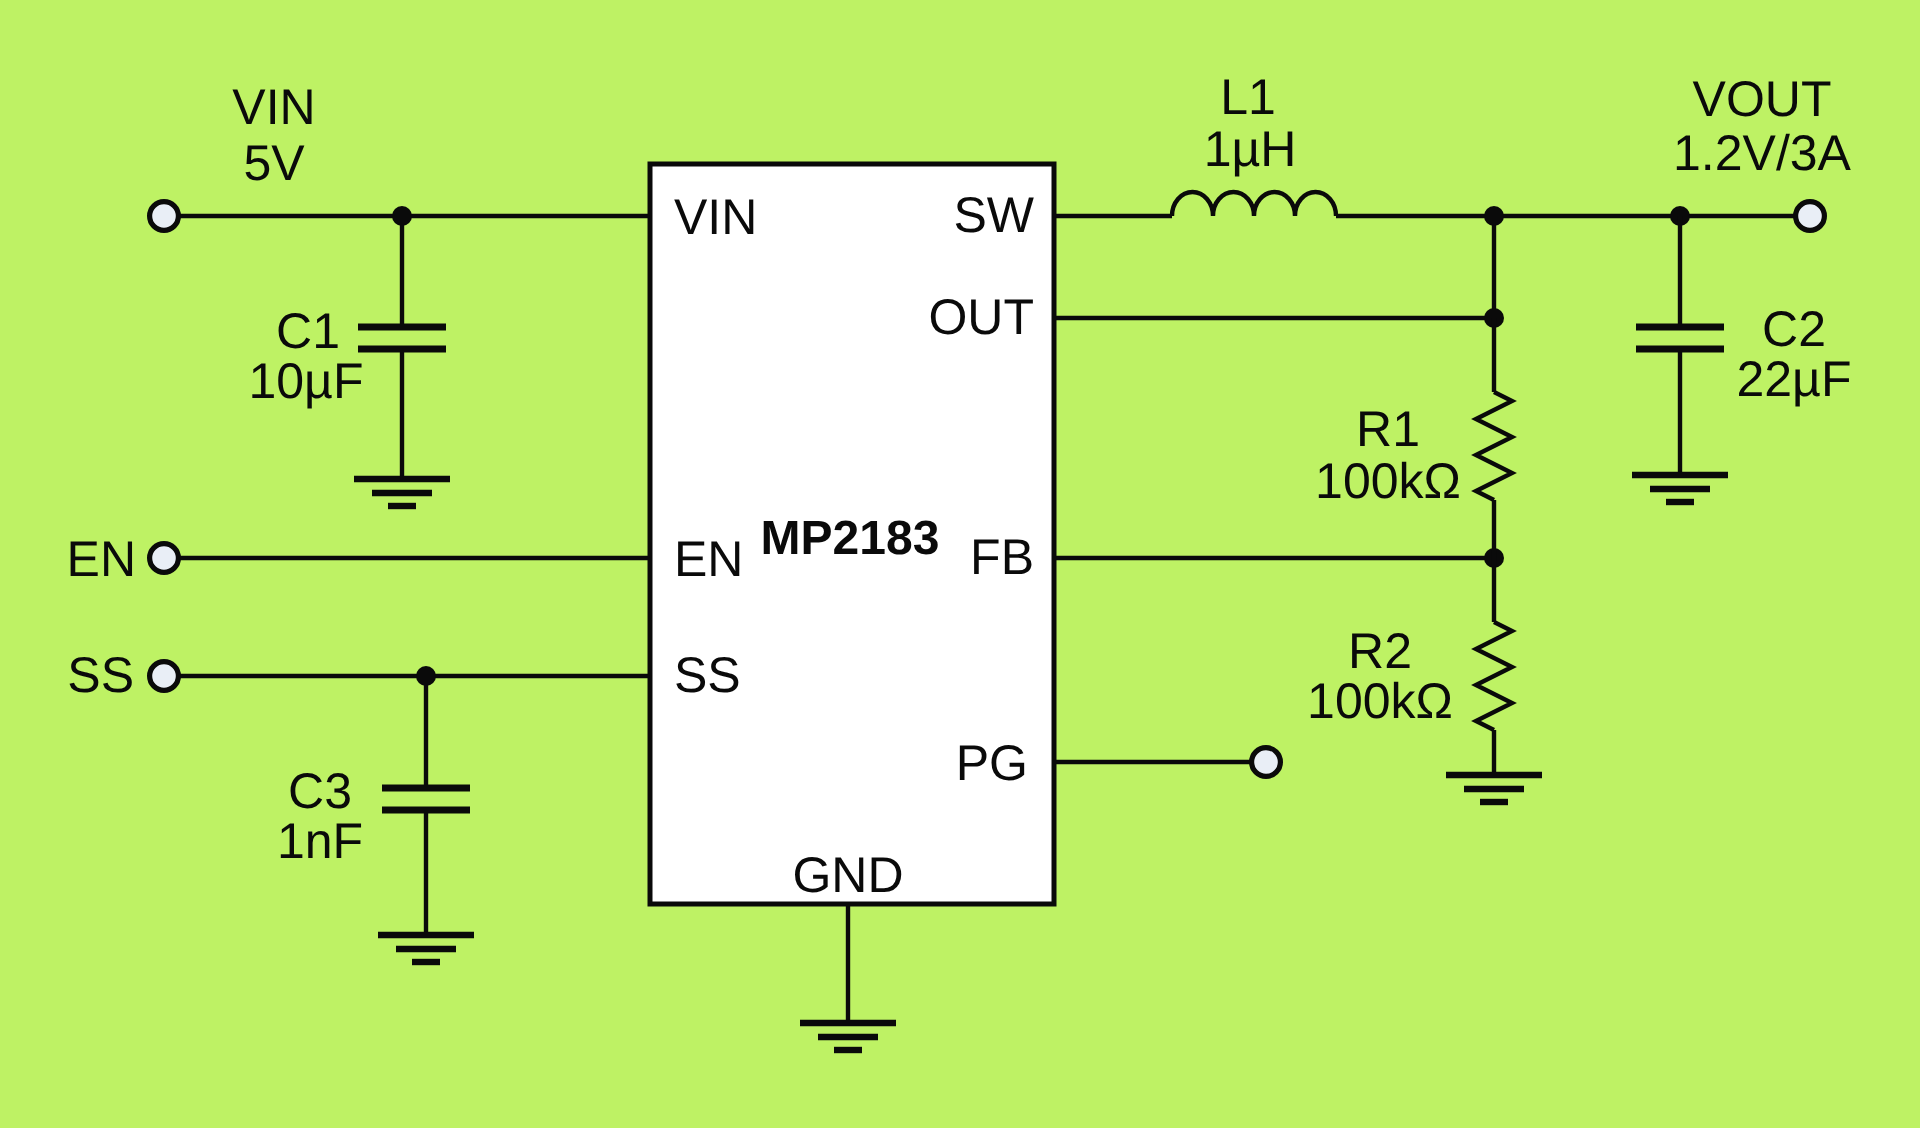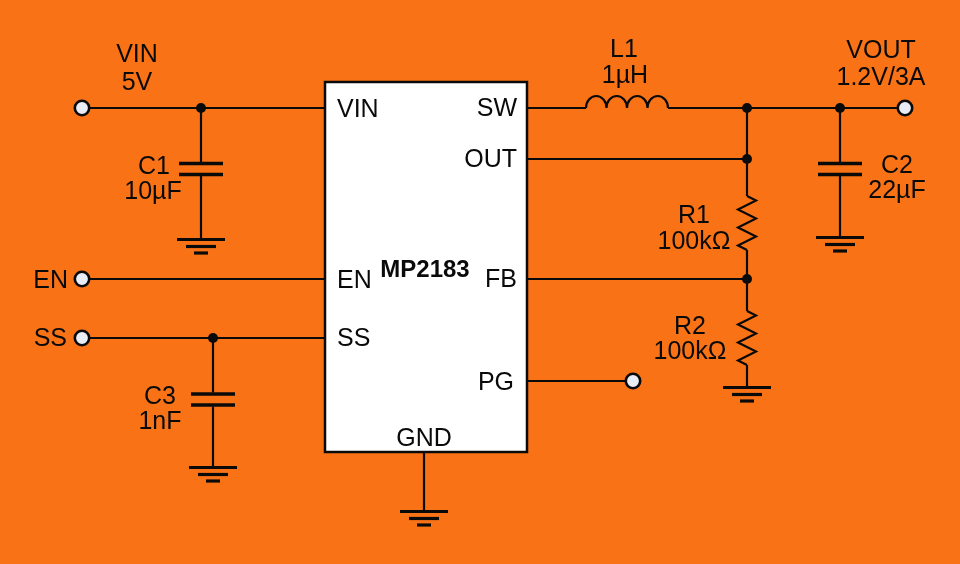--- a/index.html
+++ b/index.html
@@ -4,21 +4,21 @@
 <style>
   html, body {
     margin: 0;
     padding: 0;
     background: #ffffff;
   }
   .page {
     position: relative;
     width: 960px;
     height: 564px;
-    background: #f97316;
+    background: #bef264;
     overflow: hidden;
   }
   svg {
     display: block;
     font-family: "Liberation Sans", sans-serif;
   }
   .lbl {
     font-size: 25px;
     fill: #0a0a0a;
   }

